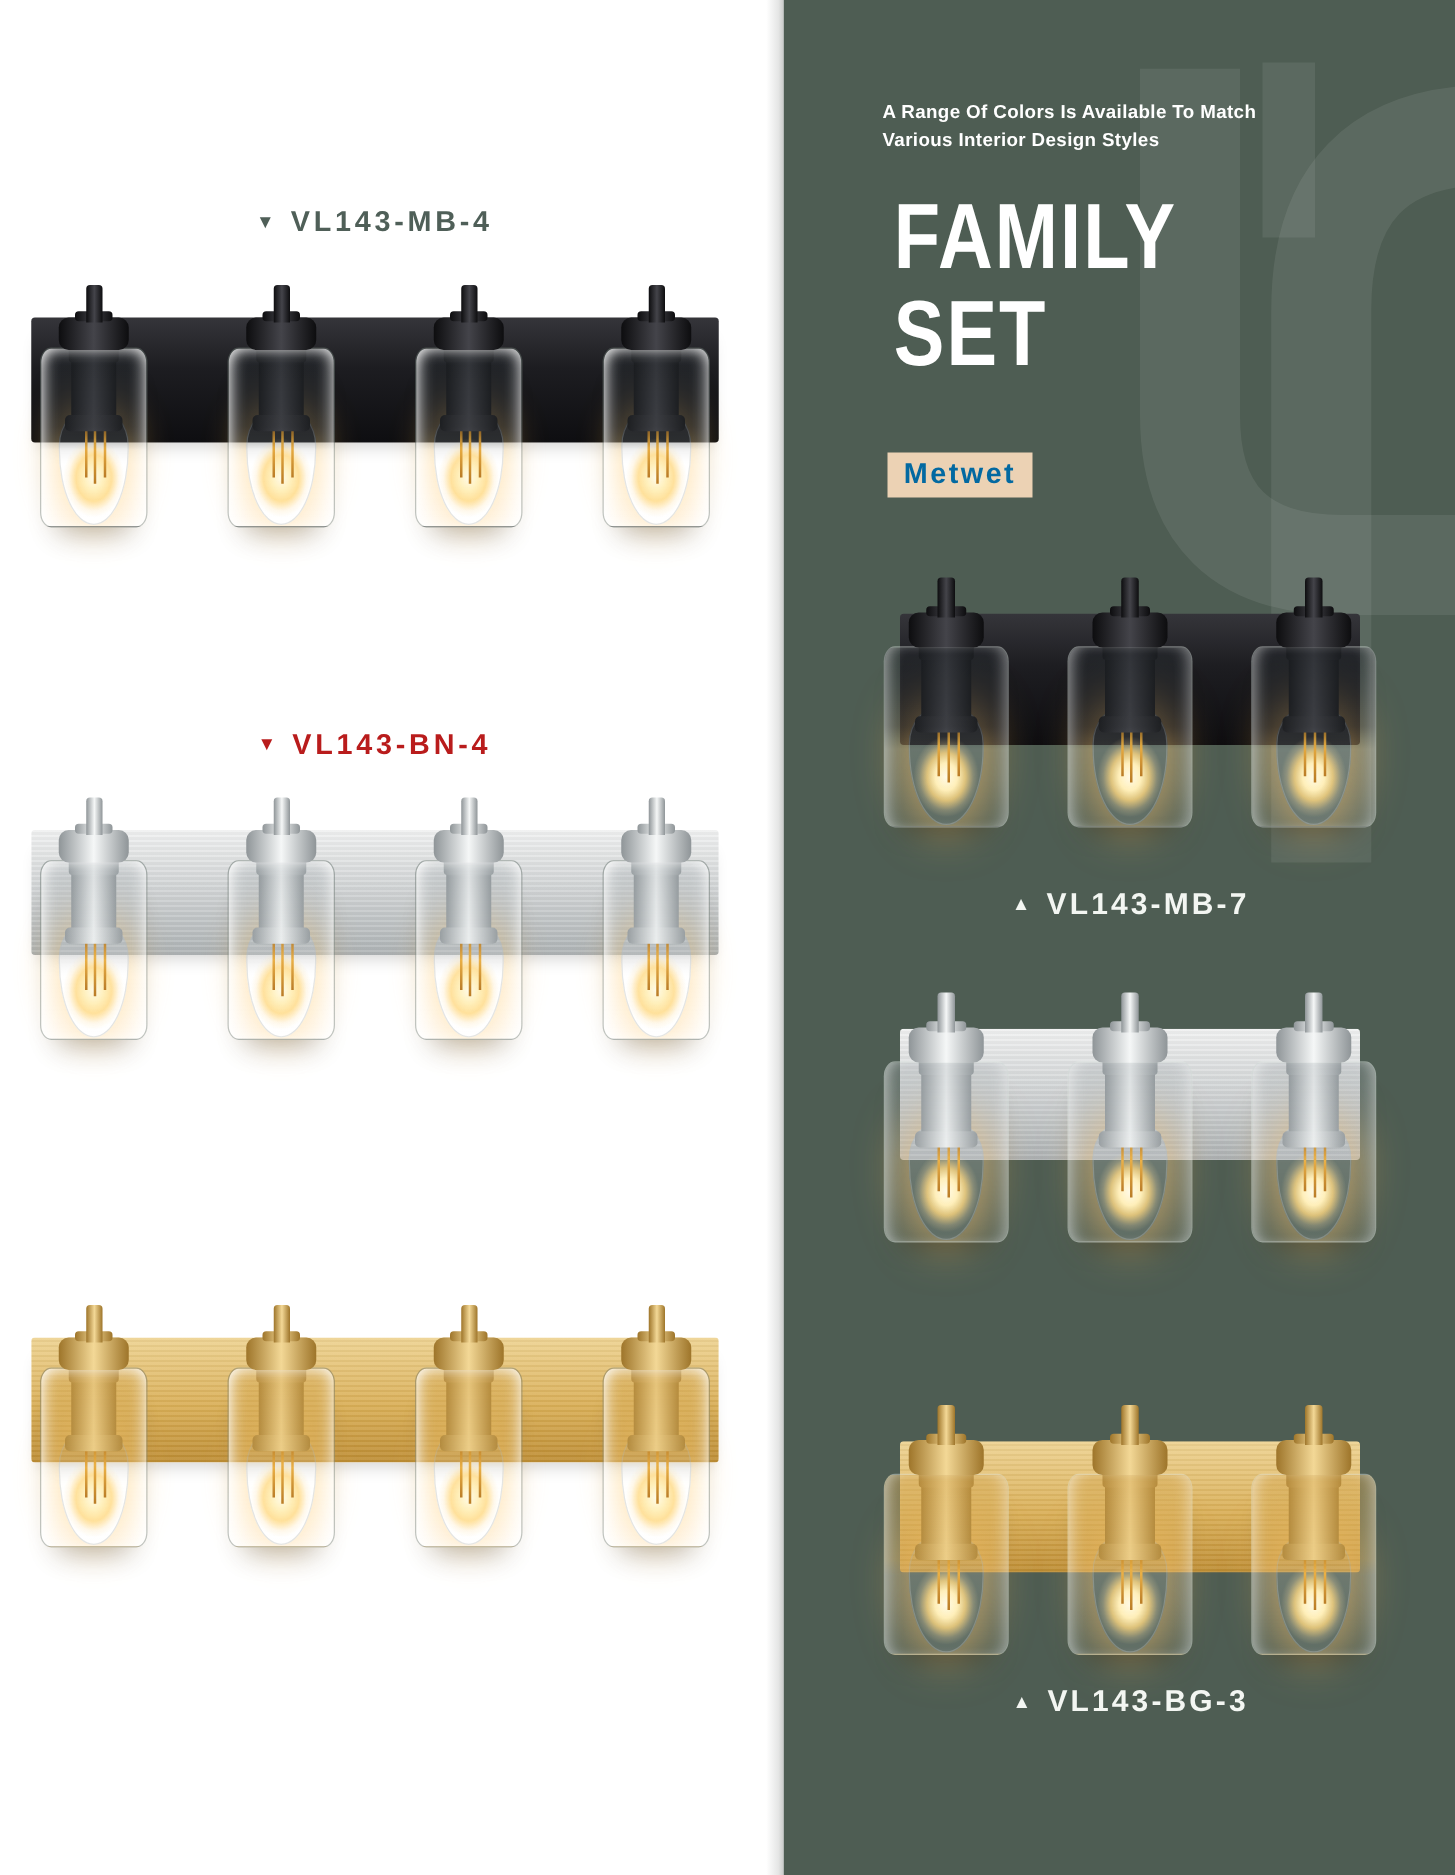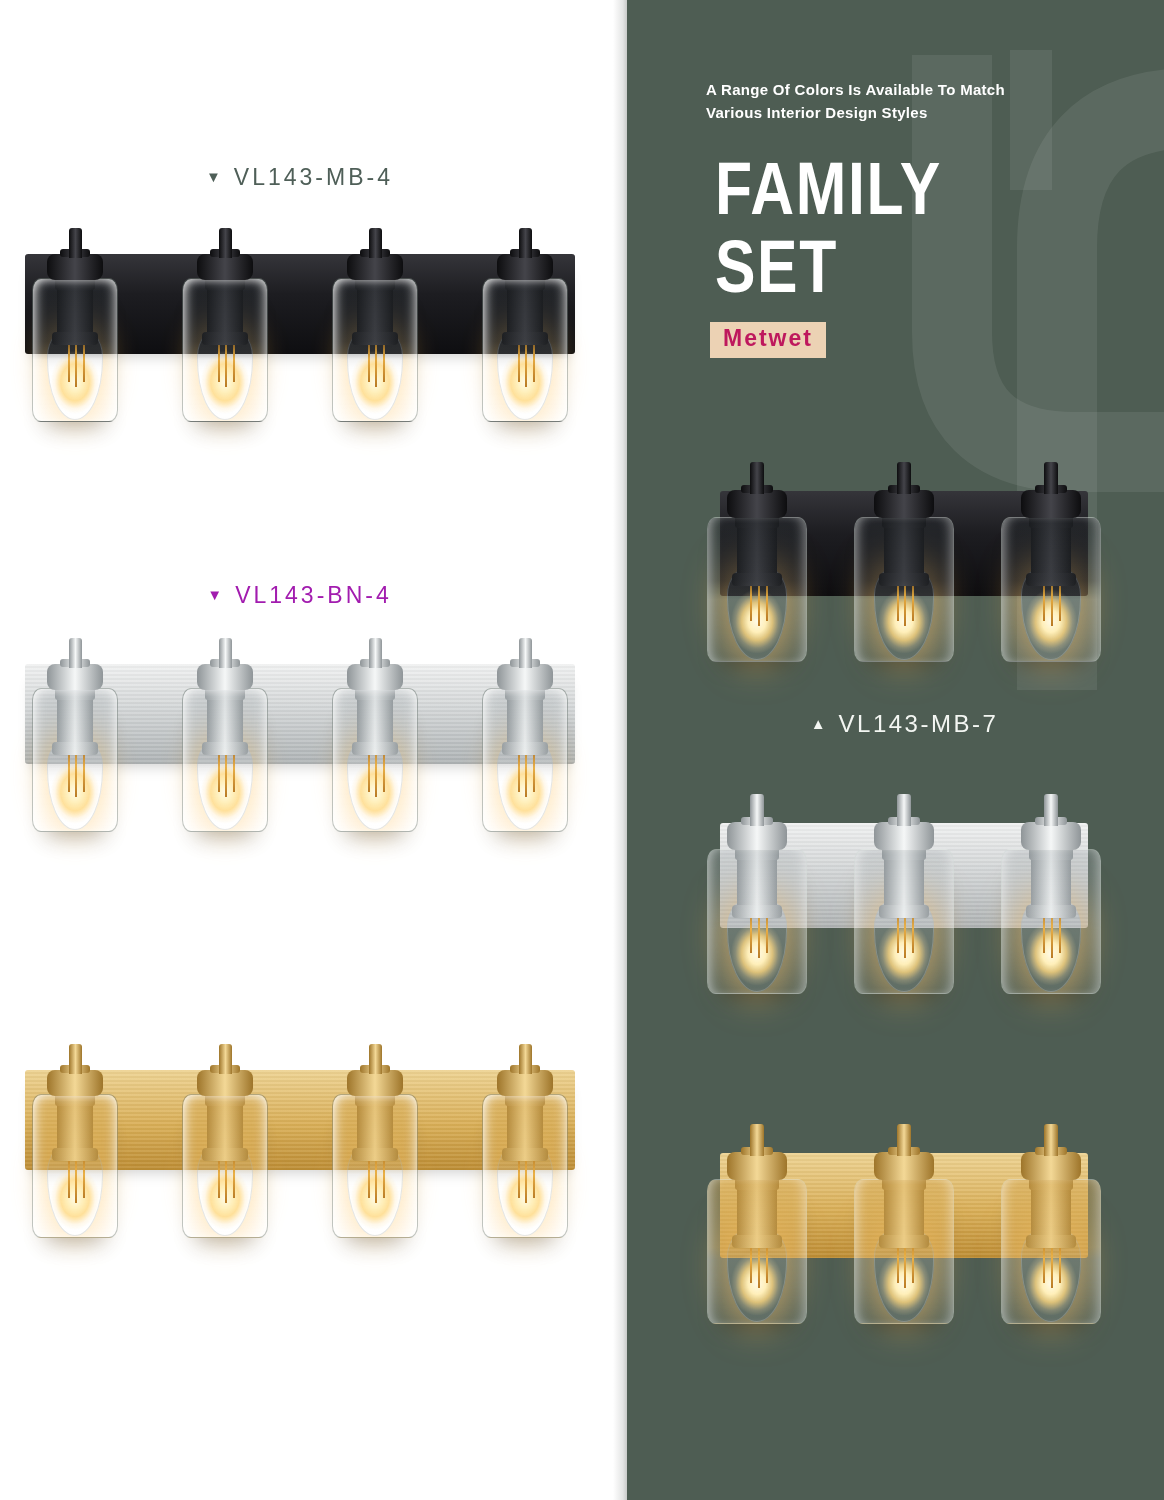--- a/index.html
+++ b/index.html
@@ -1,20 +1,20 @@
 <!DOCTYPE html>
 <html style="background: rgb(232, 232, 232);"><head>
 <meta charset="utf-8">
 <style>
   html,body{margin:0;padding:0;background:#e8e8e8;}
   .canvas{position:relative;width:1164px;height:1500px;margin:0 auto;overflow:hidden;
           background:#ffffff;font-family:"Liberation Sans","DejaVu Sans",sans-serif;}
 
   
-  .caption{position:absolute;font-weight:400;white-space:nowrap;}
+  .caption{position:absolute;font-weight:700;white-space:nowrap;}
   .caption-l{left:0;width:627px;text-align:center;padding-right:28px;box-sizing:border-box;
              font-size:23px;letter-spacing:3px;}
   .caption-r{left:0;width:537px;text-align:center;padding-left:18px;box-sizing:border-box;
              font-size:24px;letter-spacing:2.5px;}
   .tri{font-size:15px;vertical-align:3px;margin-right:13px;letter-spacing:0;}
   #cap0{top:164px;} #cap1{top:582px;} #cap2{top:996px;}
   #cap3{top:710px;} #cap4{top:1038px;} #cap5{top:1348px;}
 
   
   .panel{position:absolute;left:627px;top:0;width:537px;height:1500px;overflow:hidden;}
@@ -86,21 +86,21 @@
   [data-fixture="5"]{left:57px;top:1124px;}
 </style>
 </head>
 <body>
 
 <div class="canvas" style="background: rgb(255, 255, 255);">
 
   <div class="caption caption-l" id="cap0" style="color: rgb(79, 95, 88);">
     <span class="tri">▼</span><span>VL143-MB-4</span>
   </div>
-  <div class="caption caption-l" id="cap1" style="color: #a21caf;">
+  <div class="caption caption-l" id="cap1" style="color: #b91c1c;">
     <span class="tri">▼</span><span>VL143-BN-4</span>
   </div>
 
   <div class="fixture on-white finish-black" data-fixture="0" style="width: 600px; height: 196px;">
       <div class="p bar" style="left: 25px; top: 26px; width: 550px; height: 100px;"></div>
       <div class="p bulb" style="left: 47px; top: 98px; width: 56px; height: 94px;">
         <div class="fil" style="left: 20.16px; top: 15.04px; height: 39.48px;"></div>
         <div class="fil" style="left: 34.72px; top: 15.04px; height: 39.48px;"></div>
         <div class="fil" style="left: 27.44px; top: 7.52px; height: 52.64px;"></div>
       </div>
@@ -253,21 +253,21 @@
     <div class="panel-tagline">
       <div>A Range Of Colors Is Available To Match</div>
       <div>Various Interior Design Styles</div>
     </div>
 
     <div class="brand-title">
       <div>FAMILY</div>
       <div>SET</div>
     </div>
 
-    <div class="brand-badge" id="badge" style="background: rgb(236, 210, 180); color: #be185d;">Metwet</div>
+    <div class="brand-badge" id="badge" style="background: rgb(236, 210, 180); color: #0369a1; margin-top: 40px;">Metwet</div>
 
     <div class="fixture on-green finish-black" data-fixture="3" style="width: 440px; height: 200px;">
         <div class="p bar" style="left: 36px; top: 29px; width: 368px; height: 105px;"></div>
         <div class="p bulb" style="left: 43.3333px; top: 102px; width: 60px; height: 96px;">
           <div class="fil" style="left: 21.6px; top: 15.36px; height: 40.32px;"></div>
           <div class="fil" style="left: 37.2px; top: 15.36px; height: 40.32px;"></div>
           <div class="fil" style="left: 29.4px; top: 7.68px; height: 53.76px;"></div>
         </div>
         <div class="p socket metal" style="left: 53.3333px; top: 57px; width: 40px; height: 60px;"></div>
         <div class="p collar metal" style="left: 51.3333px; top: 52px; width: 44px; height: 14px;"></div>
@@ -367,14 +367,17 @@
         <div class="p collar metal" style="left: 344.667px; top: 52px; width: 44px; height: 14px;"></div>
         <div class="p glass" style="left: 316.667px; top: 55px; width: 100px; height: 145px;"></div>
         <div class="p cap metal" style="left: 336.667px; top: 28px; width: 60px; height: 28px;"></div>
         <div class="p ring metal" style="left: 350.667px; top: 23px; width: 32px; height: 8px;"></div>
         <div class="p stem metal" style="left: 359.667px; top: 0px; width: 14px; height: 32px;"></div>
       </div>
 
     <div class="caption caption-r" id="cap3" style="color: rgb(243, 246, 242);">
       <span class="tri">▲</span><span>VL143-MB-7</span>
     </div>
+    <div class="caption caption-r" id="cap5" style="color: rgb(243, 246, 242);">
+      <span class="tri">▲</span><span>VL143-BG-3</span>
+    </div>
   </div>
 </div>
 
 </body></html>

